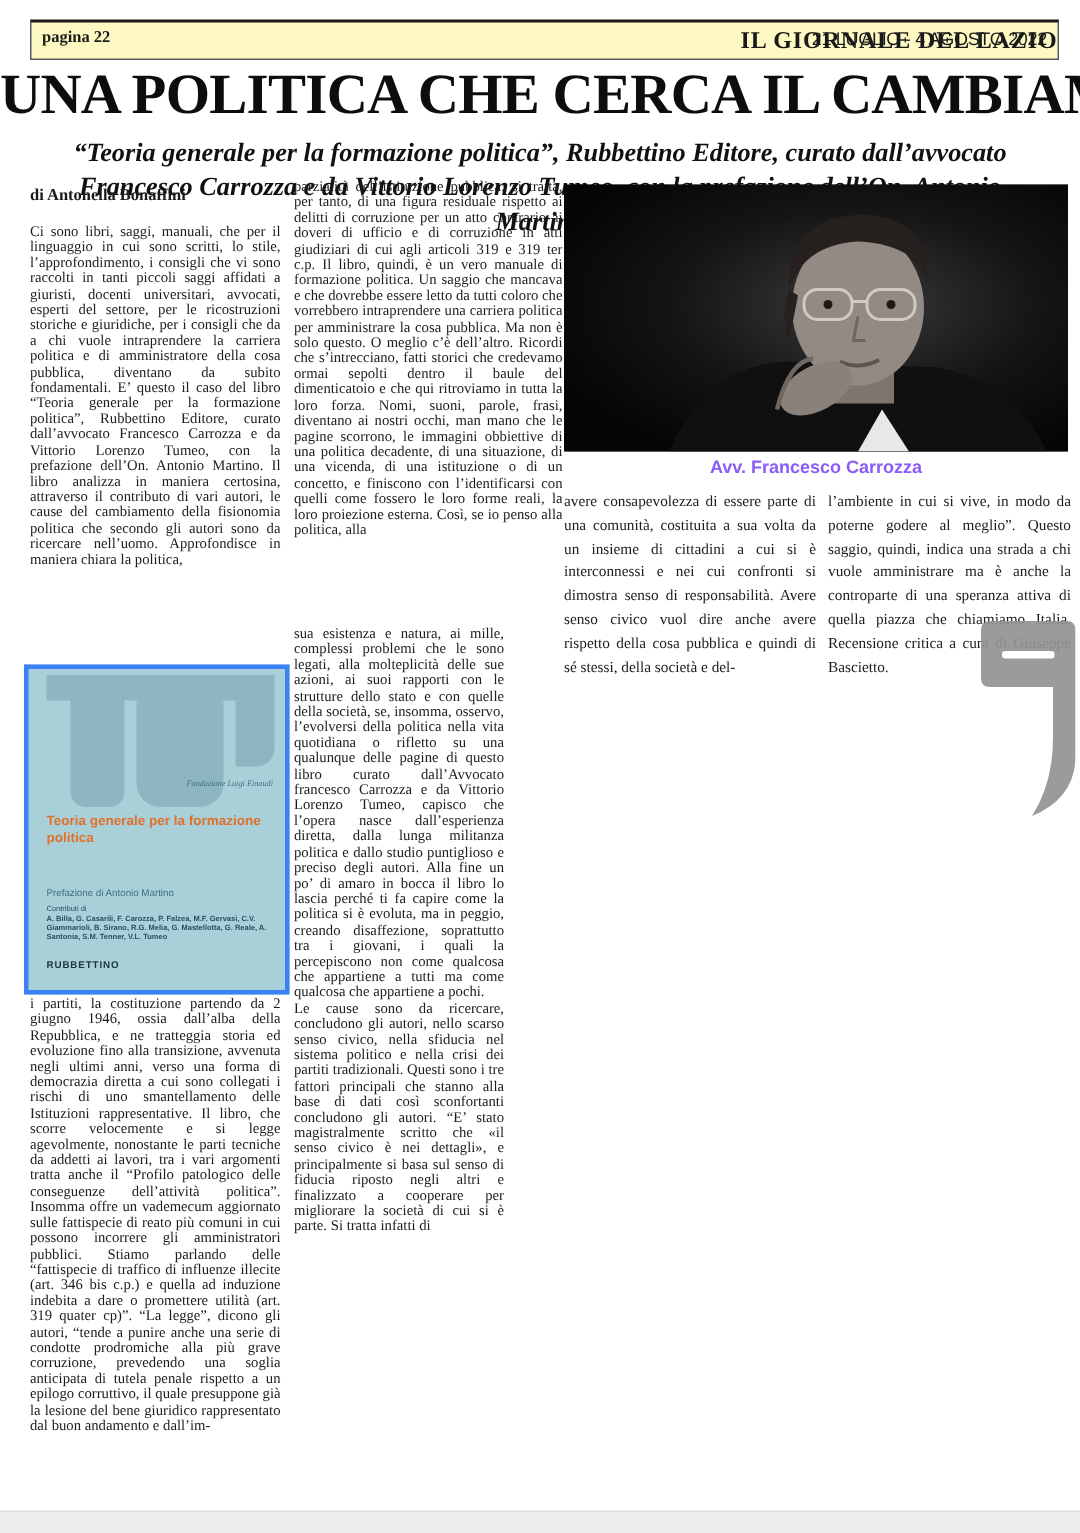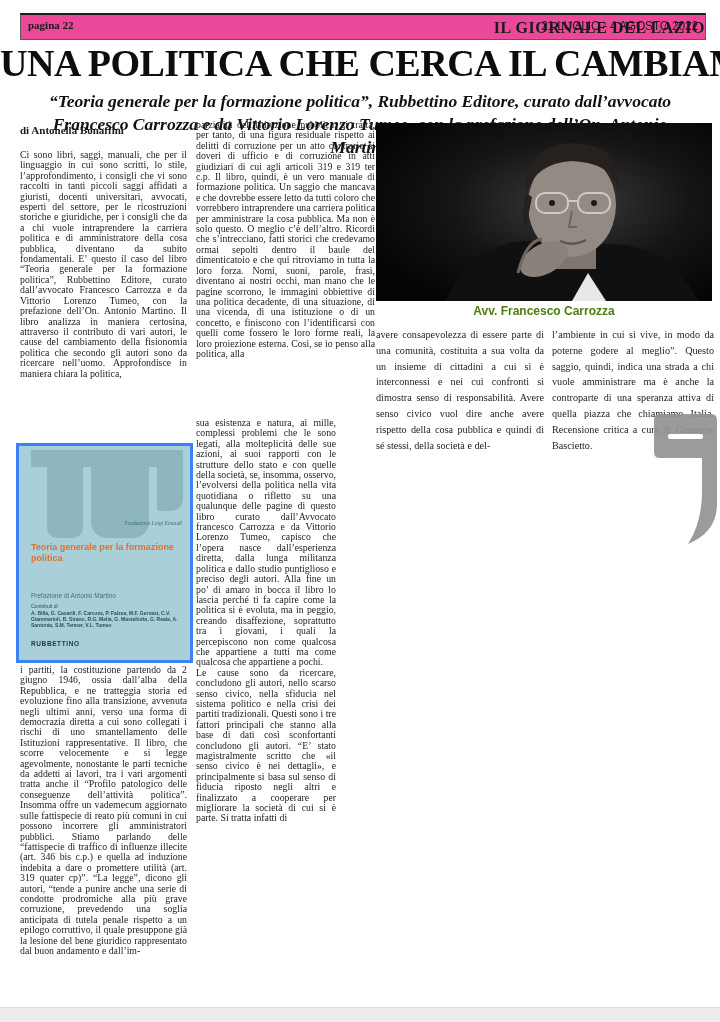--- a/index.html
+++ b/index.html
@@ -4,21 +4,21 @@
 <style>
   html,body{margin:0;padding:0;}
   body{
     width:720px;height:1022px;position:relative;background:#ffffff;
     font-family:"Liberation Serif", serif;color:#1a1a1a;overflow:hidden;
   }
   .abs{position:absolute;}
   
   .header-bar{
     left:20px;top:13px;width:684px;height:24px;
-    background:#ec4899;border:1px solid #5a5a5a;border-top:2px solid #1b1b1b;
+    background:#fef9c3;border:1px solid #5a5a5a;border-top:2px solid #1b1b1b;
   }
   .page-label{position:absolute;left:7px;top:4px;font-size:11px;font-weight:bold;}
   .masthead{position:absolute;left:0;right:0;top:4px;text-align:right;font-size:16px;font-weight:bold;letter-spacing:.6px;}
   .date-range{position:absolute;right:7px;top:4px;font-size:12px;font-weight:normal;font-family:"Liberation Sans",sans-serif;letter-spacing:-.2px;}
   
   .headline{
     left:0;top:41px;width:720px;text-align:center;
     font-size:38px;font-weight:bold;letter-spacing:-.5px;color:#0d0d0d;white-space:nowrap;
   }
   .subheadline{
@@ -33,21 +33,21 @@
   .col1-top{left:20px;top:150px;width:167px;height:290px;}
   .col1-bottom{left:20px;top:665px;width:167px;height:340px;}
   .col2-top{left:196px;top:120px;width:179px;height:298px;}
   .col2-narrow{left:196px;top:418px;width:140px;height:588px;white-space:pre-line;}
   .under-photo{font-size:10.2px;line-height:15.8px;}
   .upl{left:376px;top:327px;width:168px;height:130px;}
   .upr{left:552px;top:327px;width:162px;height:130px;}
   
   .photo{left:376px;top:123px;width:336px;height:178px;background:#000;}
   .photo svg{display:block;}
-  .caption{left:376px;top:304px;width:336px;text-align:center;font-family:"Liberation Sans",sans-serif;font-size:12px;font-weight:bold;color:#4d7c0f;}
+  .caption{left:376px;top:304px;width:336px;text-align:center;font-family:"Liberation Sans",sans-serif;font-size:12px;font-weight:bold;color:#8b5cf6;}
   
   .book-cover{
     left:16px;top:443px;width:171px;height:214px;background:#a9d0d8;
     border:3px solid #3b82f6;overflow:hidden;
   }
   .cover-art{position:absolute;background:#8db6c0;}
   .art-band{left:12px;top:4px;width:152px;height:17px;}
   .art-vert{left:28px;top:4px;width:36px;height:88px;border-radius:0 0 10px 10px;}
   .art-u{left:72px;top:21px;width:58px;height:71px;border-radius:0 0 16px 16px;}
   .art-right{left:138px;top:21px;width:26px;height:44px;border-radius:0 0 12px 2px;}

